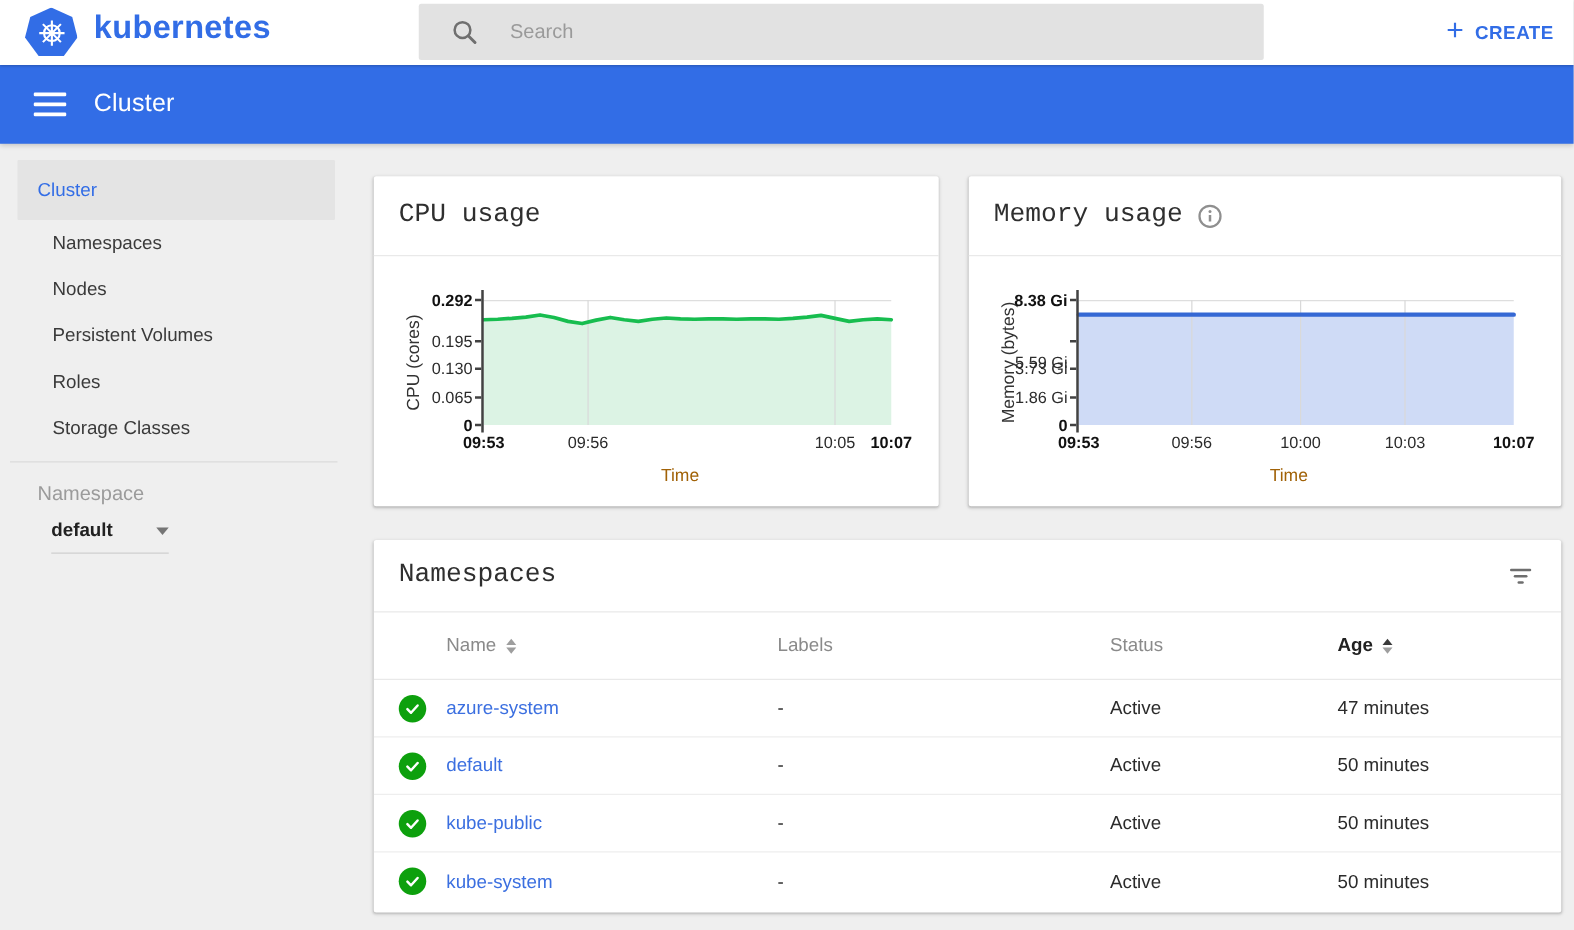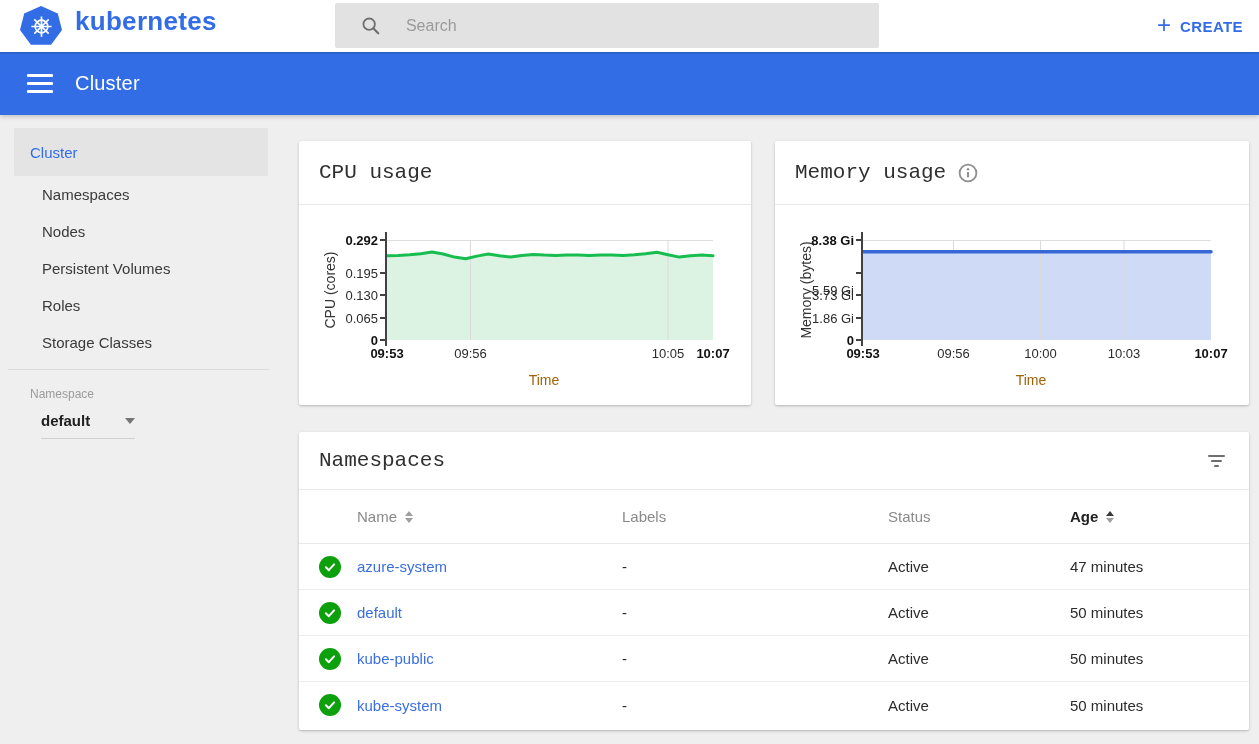--- a/index.html
+++ b/index.html
@@ -8,21 +8,21 @@
     background:#efefef;font-family:"Liberation Sans",sans-serif;
     -webkit-font-smoothing:antialiased;
   }
   
   .app-header{position:absolute;top:0;left:0;right:0;height:52px;background:#fff;
     box-shadow:0 1px 2px rgba(0,0,0,.22);z-index:30;}
   .logo{position:absolute;left:20px;top:6px;display:flex;align-items:flex-start;gap:13px;cursor:pointer;}
   .logo-mark{width:42px;height:40px;background:#326de6;display:flex;align-items:center;justify-content:center;
     clip-path:polygon(50% 0%,90% 19%,100% 60%,74% 97%,26% 97%,0% 60%,10% 19%);}
   .brand{font-size:26px;font-weight:bold;color:#326de6;letter-spacing:.3px;}
-  .searchbox{position:absolute;left:335px;top:3px;width:544px;height:45px;background:#e2e2e2;
+  .searchbox{position:absolute;left:335px;top:3px;width:676px;height:45px;background:#e2e2e2;
     border-radius:2px;display:flex;align-items:center;padding-left:26px;box-sizing:border-box;}
   .searchbox input{border:0;background:transparent;outline:none;margin-left:23px;width:520px;
     font-size:16px;color:#444;font-family:"Liberation Sans",sans-serif;}
   .searchbox input::placeholder{color:#9a9a9a;}
   .create-btn{position:absolute;right:16px;top:0;height:52px;display:flex;align-items:center;gap:9px;
     color:#326de6;cursor:pointer;}
   .create-btn .plus{font-size:24px;font-weight:400;line-height:1;margin-top:-2px;}
   .create-btn .create-label{font-size:15px;font-weight:bold;letter-spacing:.4px;}
   
   .toolbar{position:absolute;top:52px;left:0;right:0;height:63px;background:#326de6;z-index:20;
@@ -32,21 +32,21 @@
   .toolbar-title{color:#fff;font-size:20px;font-weight:500;margin-left:22px;letter-spacing:.2px;}
   
   .sidebar{position:absolute;top:115px;left:0;width:270px;bottom:0;}
   .nav-item{height:37px;display:flex;align-items:center;font-size:15px;color:#3a3a3a;
     padding-left:30px;cursor:pointer;}
   .nav-item.indent{padding-left:42px;}
   .nav-item.bold{font-weight:bold;color:#2e2e2e;}
   .nav-item.active{height:48px;margin:13px 2px 0 14px;padding-left:16px;background:#e4e4e4;
     color:#326de6;font-weight:normal;border-radius:1px;}
   .nav-divider{height:1px;background:#dcdcdc;margin:8px 0 0 8px;width:262px;}
-  .ns-label{margin:17px 0 0 30px;font-size:12px;color:#9b9b9b;}
+  .ns-label{margin:17px 0 0 30px;font-size:16px;color:#9b9b9b;}
   .ns-select{margin:11px 0 0 41px;width:94px;display:flex;align-items:center;justify-content:space-between;
     border-bottom:1px solid #cfcfcf;padding-bottom:9px;cursor:pointer;}
   .ns-select .ns-value{font-size:15px;font-weight:bold;color:#212121;}
   .caret{width:0;height:0;border-left:5px solid transparent;border-right:5px solid transparent;
     border-top:6px solid #757575;}
   #nav-bottom .group-gap1{margin-top:18px;}
   #nav-bottom .group-gap2{margin-top:13px;}
   #nav-bottom .sub-gap{margin-top:7px;}
   
   .card{position:absolute;background:#fff;border-radius:2px;

